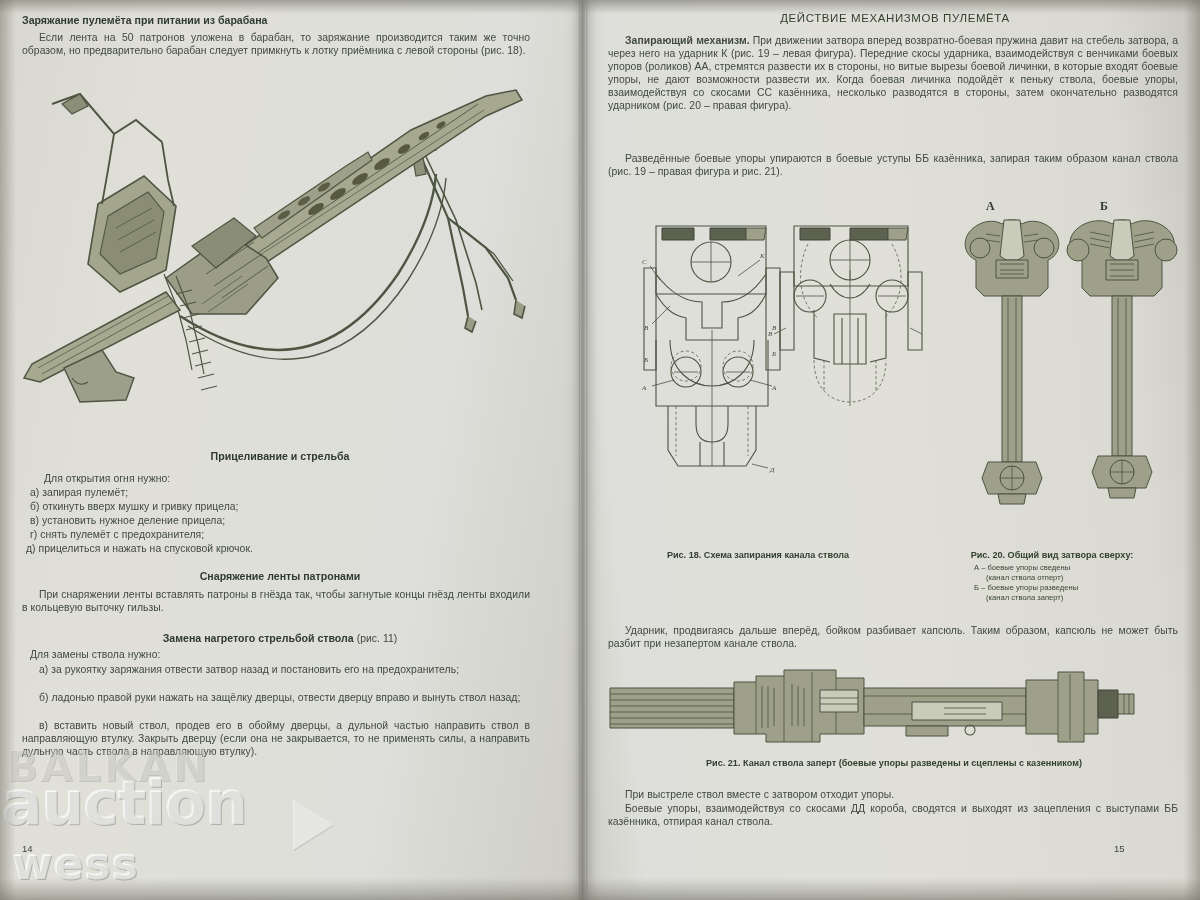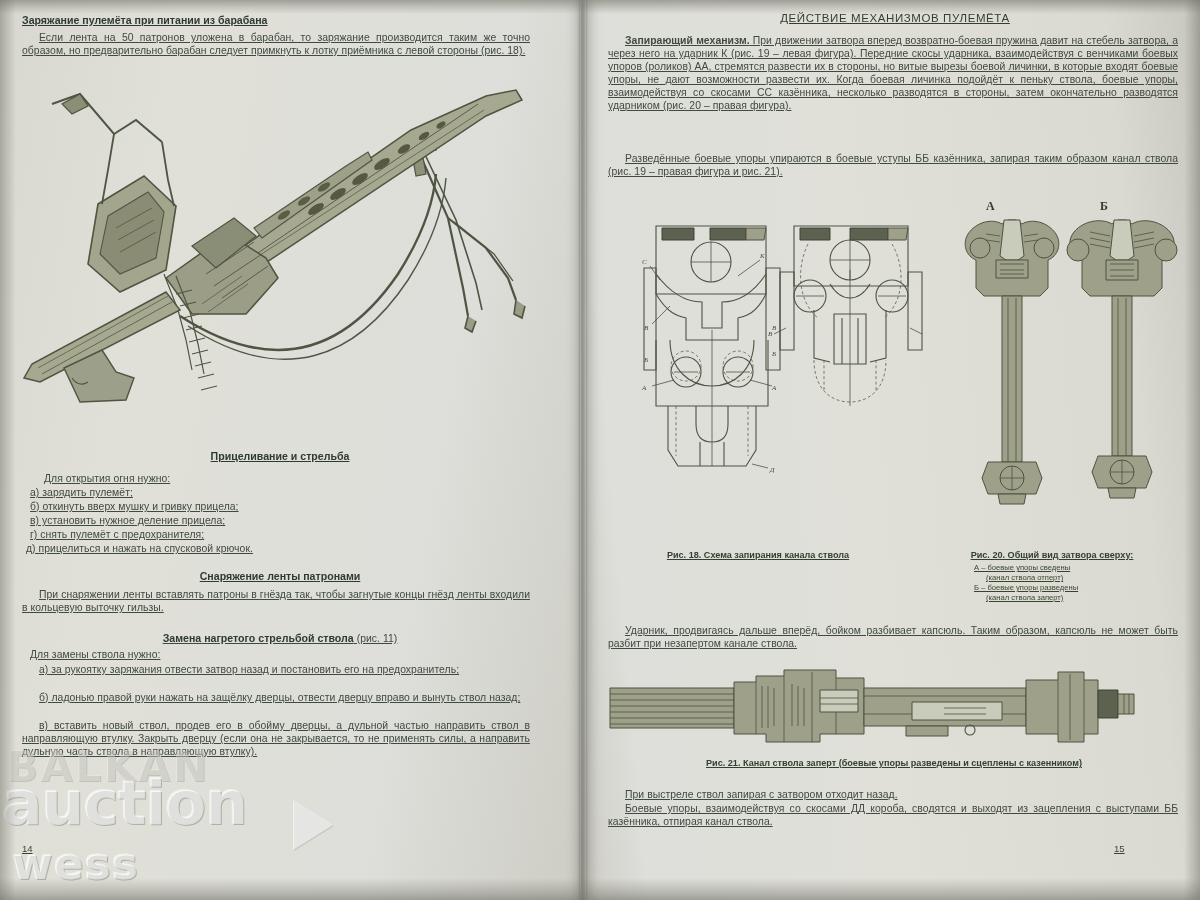--- a/index.html
+++ b/index.html
@@ -39,21 +39,21 @@
           letter-spacing:.05px;}
   .indent{text-indent:17px;}
   .hd{font-weight:bold;font-size:10.6px;color:#2f3a31;}
   .center{text-align:center;}
   .caption{font-size:9.1px;font-weight:bold;color:#33402f;text-align:center;line-height:11px;}
   .caption-sub{font-size:7.6px;font-weight:normal;color:#39442f;text-align:left;line-height:9.6px;}
   .pagenum{font-size:9.5px;color:#3b4438;}
   .sec-title{font-size:11.5px;letter-spacing:.6px;color:#33402f;text-align:center;}
 
   
-  .soft{filter:blur(0.28px);text-decoration:underline;}
+  .soft{filter:blur(0.28px);}
   .softer{filter:blur(0.45px);}
 
   
   .wm{position:absolute;pointer-events:none;user-select:none;
       font-family:"DejaVu Sans", sans-serif;font-weight:bold;
       color:rgba(255,255,255,0.55);
       text-shadow:1px 1px 0 rgba(120,120,112,0.45), -1px -1px 0 rgba(255,255,255,0.5);}
   .wm-balkan{left:6px;top:742px;font-size:42px;letter-spacing:2px;
       color:rgba(245,245,240,0.30);
       text-shadow:1px 1px 0 rgba(130,130,122,0.30);}
@@ -169,21 +169,21 @@
           </g>
         </g>
       </svg>
     </div>
 
 
     <div class="txt hd center soft" style="left:20px;top:450px;width:520px;">Прицеливание и стрельба</div>
 
     <div class="txt body-p soft" style="left:44px;top:472px;width:500px;">Для открытия огня нужно:</div>
 
-    <div class="txt body-p soft" style="left:30px;top:486px;width:500px;">а) зарядить пулемёт;</div>
+    <div class="txt body-p soft" style="left:30px;top:486px;width:500px;">а) запирая пулемёт;</div>
     <div class="txt body-p soft" style="left:30px;top:500px;width:500px;">б) откинуть вверх мушку и гривку прицела;</div>
     <div class="txt body-p soft" style="left:30px;top:514px;width:500px;">в) установить нужное деление прицела;</div>
     <div class="txt body-p soft" style="left:30px;top:528px;width:500px;">г) снять пулемёт с предохранителя;</div>
     <div class="txt body-p soft" style="left:26px;top:542px;width:500px;">д) прицелиться и нажать на спусковой крючок.</div>
 
     <div class="txt hd center soft" style="left:20px;top:570px;width:520px;">Снаряжение ленты патронами</div>
 
     <div class="txt body-p indent soft" style="left:22px;top:588px;width:508px;">При снаряжении ленты вставлять патроны в гнёзда так, чтобы загнутые концы гнёзд ленты входили в кольцевую выточку гильзы.</div>
 
     <div class="txt center soft" style="left:20px;top:628px;width:520px;">
@@ -365,21 +365,21 @@
         <path class="fillmetal" d="M420 12 L452 12 L452 4 L478 4 L478 12 L492 12 L492 66 L478 66 L478 74 L452 74 L452 66 L420 66 Z"></path>
         <path class="ln2" d="M452 12 L452 66 M464 6 L464 72 M478 12 L478 66"></path>
         <path class="filldark" d="M492 22 L512 22 L512 50 L492 50 Z"></path>
         <path class="fillmetal" d="M512 26 L528 26 L528 46 L512 46 Z"></path>
         <path class="ln2" d="M518 26 L518 46 M523 26 L523 46"></path>
       </svg>
     </div>
 
     <div class="txt caption soft" style="left:18px;top:758px;width:580px;">Рис. 21. Канал ствола заперт (боевые упоры разведены и сцеплены с казенником)</div>
 
-    <div class="txt body-p indent soft" style="left:22px;top:788px;width:570px;">При выстреле ствол запирая с затвором отходит назад.</div>
+    <div class="txt body-p indent soft" style="left:22px;top:788px;width:570px;">При выстреле ствол вместе с затвором отходит упоры.</div>
 
     <div class="txt body-p indent soft" style="left:22px;top:802px;width:570px;">Боевые упоры, взаимодействуя со скосами ДД короба, сводятся и выходят из зацепления с выступами ББ казённика, отпирая канал ствола.</div>
 
     <div class="txt pagenum soft" style="left:528px;top:843px;">15</div>
   </div>
 
   <div class="gutter"></div>
   <div class="edge-top"></div>
   <div class="edge-bottom"></div>
   <div class="edge-left"></div>

